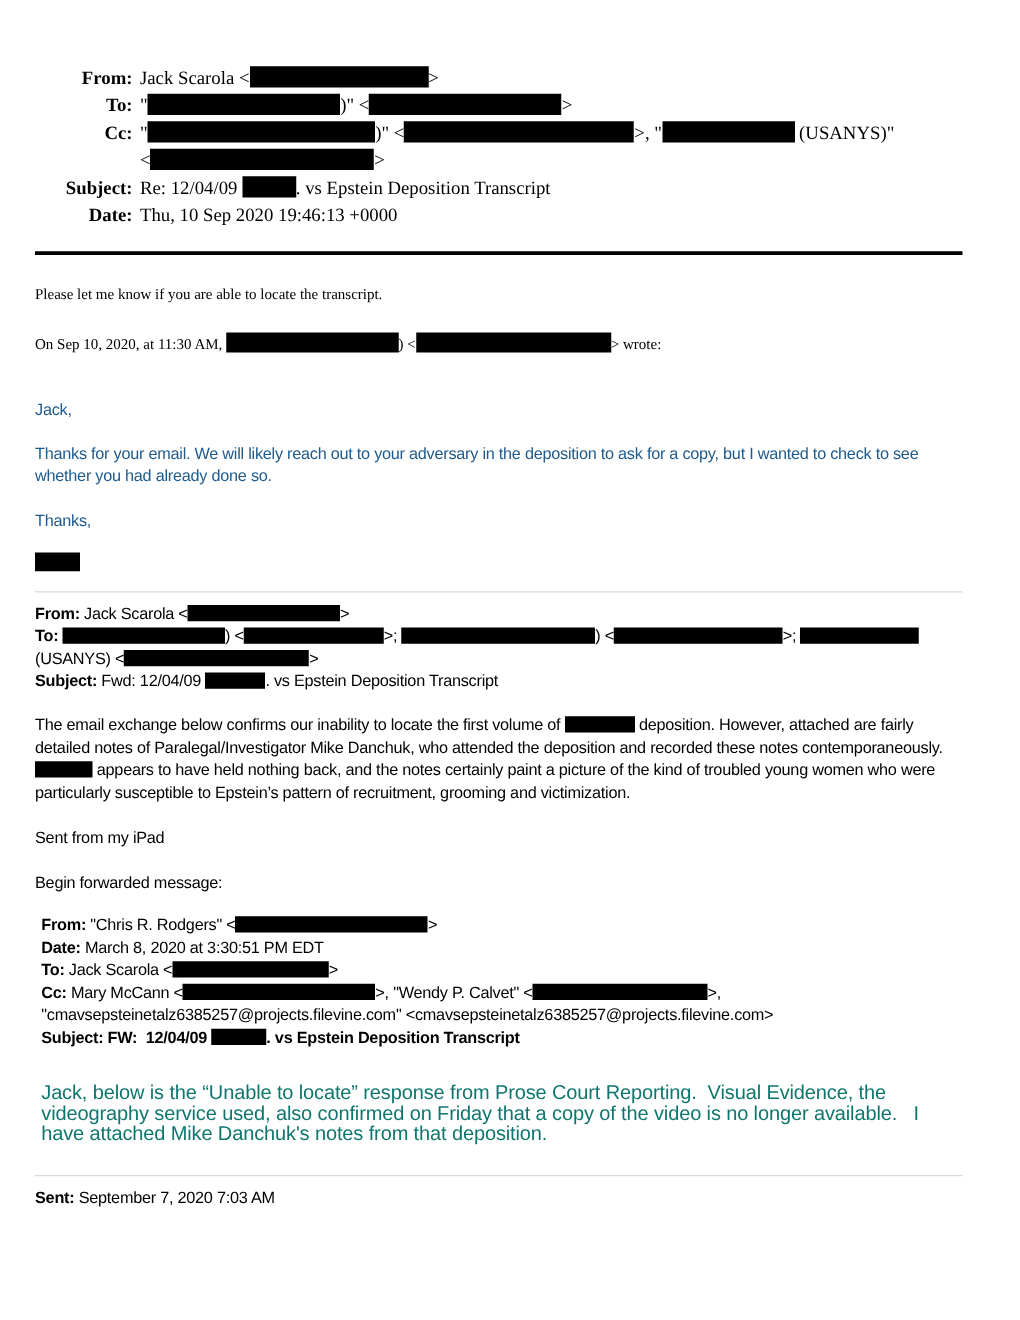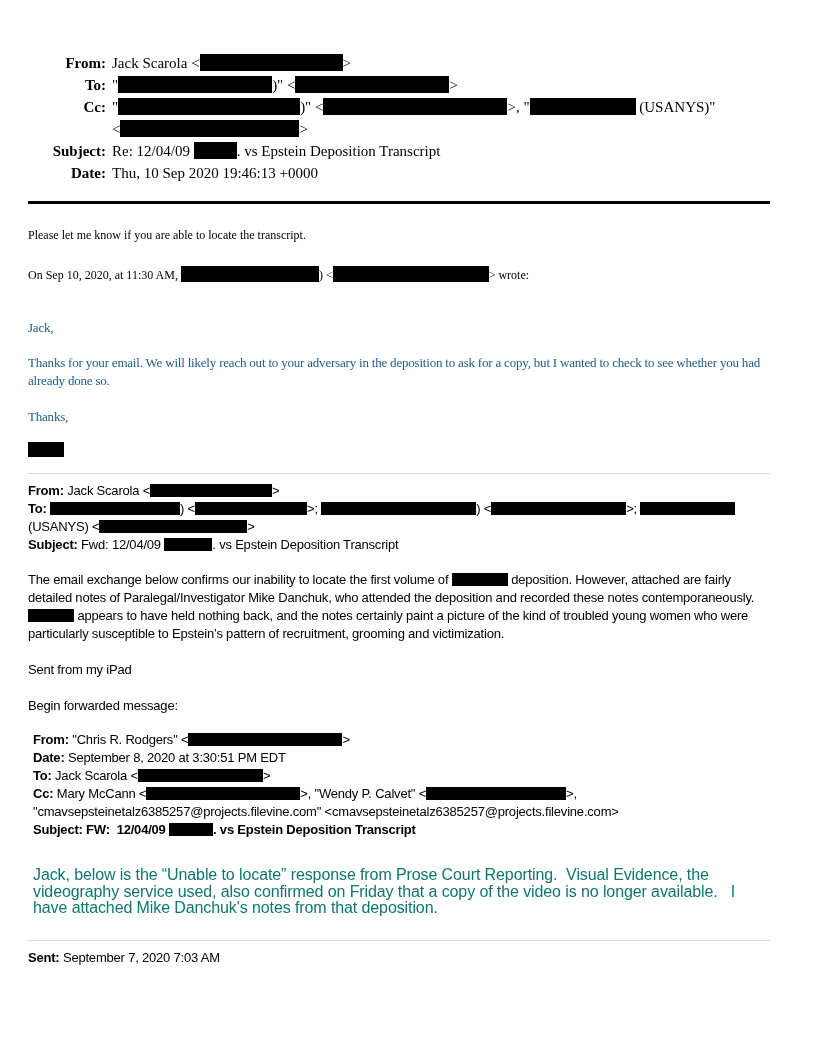--- a/index.html
+++ b/index.html
@@ -21,21 +21,21 @@
   .hdr-serif .val { white-space:pre-wrap; }
   .hdr-serif .redact { height:17px; vertical-align:-3px; }
 
   .serif-para { font-family:"Liberation Serif", serif; font-size:12px; line-height:20px; white-space:pre-wrap; }
   .serif-para .redact { height:16px; vertical-align:-3px; }
 
   .rule-thick { border:none; border-top:3px solid #000; margin-top:17px; }
   .rule-thin  { border:none; border-top:1px solid #d9d9d9; }
 
   
-  .teal { color:#1E5A8C; font-size:13px; line-height:18px; letter-spacing:-0.2px; white-space:pre-wrap;font-family:Liberation Serif, serif; }
+  .teal { color:#1E5A8C; font-size:13px; line-height:18px; letter-spacing:-0.2px; white-space:pre-wrap; }
 
   .sig-redact { width:36px; height:15px; background:#000; margin-top:16px; }
 
   
   .hdr-sans { font-size:13px; line-height:18px; letter-spacing:-0.2px; }
   .hdr-sans .row { white-space:pre-wrap; }
   .hdr-sans .lbl { font-weight:bold; }
   .hdr-sans .redact { height:13px; vertical-align:-2px; }
   .sans-para { font-size:13px; line-height:18px; letter-spacing:-0.2px; white-space:pre-wrap; }
   .sans-para .redact { height:13px; vertical-align:-2px; }
@@ -97,21 +97,21 @@
       </div>
 
     <div class="sans-para" style="margin-top:17px;"><span>The email exchange below confirms our inability to locate the first volume of </span><span class="redact" style="width: 56px;"></span><span> deposition. However, attached are fairly detailed notes of Paralegal/Investigator Mike Danchuk, who attended the deposition and recorded these notes contemporaneously. </span><span class="redact" style="width: 46px;"></span><span> appears to have held nothing back, and the notes certainly paint a picture of the kind of troubled young women who were particularly susceptible to Epstein’s pattern of recruitment, grooming and victimization.</span></div>
 
     <div class="sans-para" style="margin-top:18px;">Sent from my iPad</div>
 
     <div class="sans-para" style="margin-top:18px;">Begin forwarded message:</div>
 
     <div class="hdr-sans indent5" style="margin-top:16px;">
         <div class="row"><span class="lbl">From:</span><span class="val"><span> "Chris R. Rodgers" &lt;</span><span class="redact" style="width: 154px;"></span><span>&gt;</span></span></div>
-        <div class="row"><span class="lbl">Date:</span><span class="val"><span> September 8, 2020 at 3:30:51 PM EDT</span></span></div>
+        <div class="row"><span class="lbl">Date:</span><span class="val"><span> March 8, 2020 at 3:30:51 PM EDT</span></span></div>
         <div class="row"><span class="lbl">To:</span><span class="val"><span> Jack Scarola &lt;</span><span class="redact" style="width: 125px;"></span><span>&gt;</span></span></div>
         <div class="row"><span class="lbl">Cc:</span><span class="val"><span> Mary McCann &lt;</span><span class="redact" style="width: 154px;"></span><span>&gt;, "Wendy P. Calvet" &lt;</span><span class="redact" style="width: 140px;"></span><span>&gt;,</span><br><span>"cmavsepsteinetalz6385257@projects.filevine.com" &lt;cmavsepsteinetalz6385257@projects.filevine.com&gt;</span></span></div>
         <div class="row"><span class="lbl">Subject:</span><span class="val" style="font-weight: bold;"><span> FW:  12/04/09 </span><span class="redact" style="width: 44px;"></span><span>. vs Epstein Deposition Transcript</span></span></div>
       </div>
 
     <div class="blue-para" style="margin-top:28px;">Jack, below is the “Unable to locate” response from Prose Court Reporting.  Visual Evidence, the videography service used, also confirmed on Friday that a copy of the video is no longer available.   I have attached Mike Danchuk's notes from that deposition.</div>
 
     <hr class="rule-thin" style="margin-top:23px;">
 
     <div class="hdr-sans" style="margin-top:8px;">

